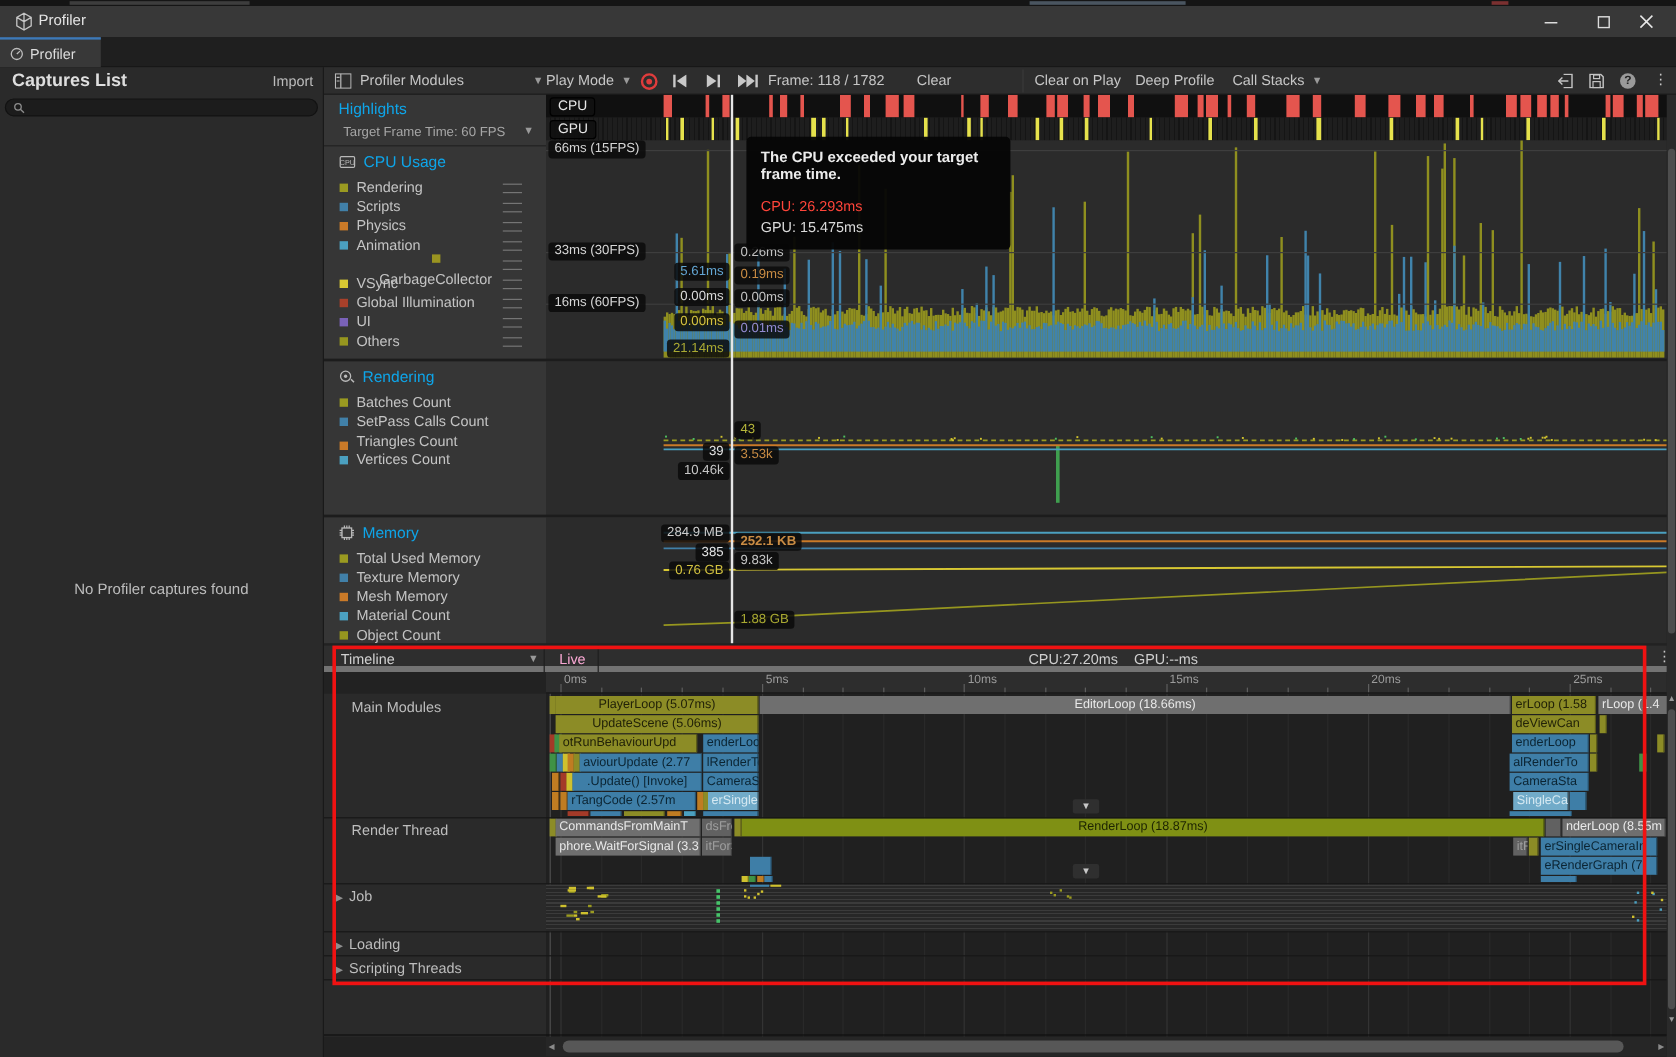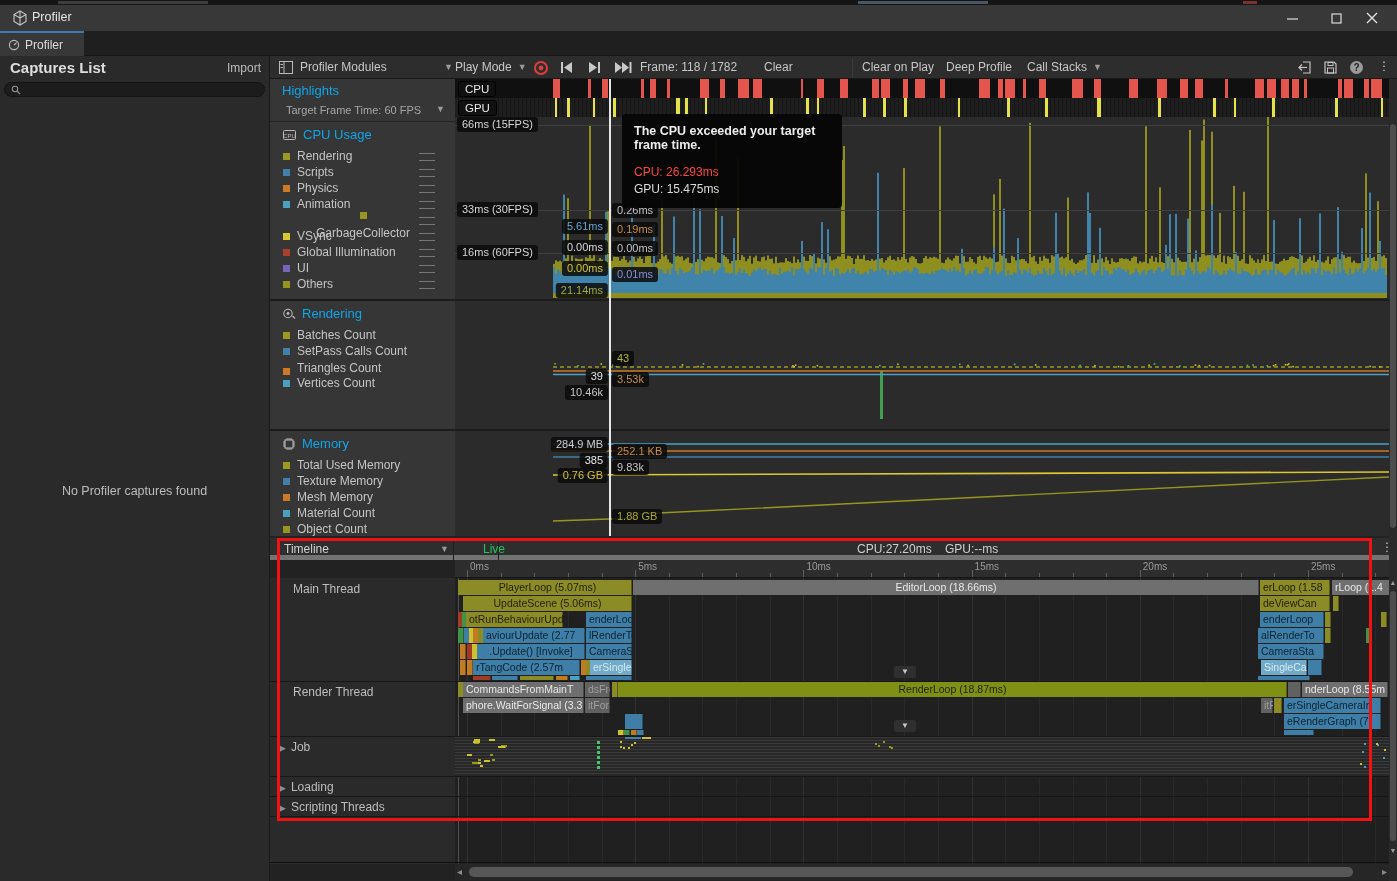--- a/index.html
+++ b/index.html
@@ -1267,21 +1267,21 @@
   <div class="tooltip">
     <div class="tt">The CPU exceeded your target frame time.</div>
     <div class="cpu">CPU: 26.293ms</div>
     <div class="gpu">GPU: 15.475ms</div>
   </div>
 
   <div class="tl-header">
     <span class="abs" style="left:14px;top:4px;">Timeline</span>
     <span class="abs" style="left:170px;top:6px;color:#9a9a9a;font-size:9px;">▼</span>
     <div class="abs" style="left:183px;top:0;width:1px;height:22px;background:#1e1e1e;"></div>
-    <span class="abs" style="left:213px;top:4px;color:#22c55e;">Live</span>
+    <span class="abs" style="left:196px;top:4px;color:#f9a8d4;">Live</span>
     <div class="abs" style="left:228px;top:0;width:1px;height:22px;background:#1e1e1e;"></div>
     <span class="abs" style="left:587px;top:4px;color:#cfcfcf;">CPU:27.20ms</span>
     <span class="abs" style="left:675px;top:4px;color:#cfcfcf;">GPU:--ms</span>
     <span class="abs" style="left:1111px;top:2px;color:#c8c8c8;">⋮</span>
   </div>
 
   <div class="ruler" id="ruler">
       <div style="position: absolute; left: 12px; bottom: 0px; width: 1px; height: 7px; background: rgb(94, 94, 94);"></div>
       <div style="position: absolute; left: 15px; top: 1px; font-size: 10px; color: rgb(155, 155, 155);">0ms</div>
       <div style="position: absolute; left: 45.64px; bottom: 0px; width: 1px; height: 4px; background: rgb(94, 94, 94);"></div>
@@ -1311,21 +1311,21 @@
       <div style="position: absolute; left: 718.44px; bottom: 0px; width: 1px; height: 4px; background: rgb(94, 94, 94);"></div>
       <div style="position: absolute; left: 752.08px; bottom: 0px; width: 1px; height: 4px; background: rgb(94, 94, 94);"></div>
       <div style="position: absolute; left: 785.72px; bottom: 0px; width: 1px; height: 4px; background: rgb(94, 94, 94);"></div>
       <div style="position: absolute; left: 819.36px; bottom: 0px; width: 1px; height: 4px; background: rgb(94, 94, 94);"></div>
       <div style="position: absolute; left: 853px; bottom: 0px; width: 1px; height: 7px; background: rgb(94, 94, 94);"></div>
       <div style="position: absolute; left: 856px; top: 1px; font-size: 10px; color: rgb(155, 155, 155);">25ms</div>
       <div style="position: absolute; left: 886.64px; bottom: 0px; width: 1px; height: 4px; background: rgb(94, 94, 94);"></div>
       <div style="position: absolute; left: 920.28px; bottom: 0px; width: 1px; height: 4px; background: rgb(94, 94, 94);"></div>
     </div>
   <div class="tl-labelcol" id="tl-labels">
-      <div class="thread-label" style="top: 4px; left: 9px;"><span style="margin-right: 14px;"></span><span>Main Thread</span></div>
+      <div class="thread-label" style="top: 4px; left: 9px;"><span style="margin-right: 14px;"></span><span>Main Modules</span></div>
       <div class="thread-label" style="top: 107px; left: 9px;"><span style="margin-right: 14px;"></span><span>Render Thread</span></div>
       <div class="thread-label" style="top: 162px; left: 9px;"><span class="tri">▶</span><span>Job</span></div>
       <div class="thread-label" style="top: 202px; left: 9px;"><span class="tri">▶</span><span>Loading</span></div>
       <div class="thread-label" style="top: 222px; left: 9px;"><span class="tri">▶</span><span>Scripting Threads</span></div>
     </div>
   <div class="lanes" id="lanes">
       <div style="position: absolute; left: 12px; top: 0px; width: 1px; height: 286px; background: rgba(255, 255, 255, 0.086);"></div>
       <div style="position: absolute; left: 45.64px; top: 0px; width: 1px; height: 286px; background: rgba(255, 255, 255, 0.043);"></div>
       <div style="position: absolute; left: 79.28px; top: 0px; width: 1px; height: 286px; background: rgba(255, 255, 255, 0.043);"></div>
       <div style="position: absolute; left: 112.92px; top: 0px; width: 1px; height: 286px; background: rgba(255, 255, 255, 0.043);"></div>
@@ -1360,21 +1360,21 @@
       <div class="blk" style="left: 458px; top: 580px; width: 4px; height: 15px; background: rgb(140, 140, 38); color: rgb(34, 34, 8); line-height: 15px; text-align: left;"></div>
       <div class="blk" style="left: 463px; top: 580px; width: 169px; height: 15px; background: rgb(140, 140, 38); color: rgb(34, 34, 8); line-height: 15px; text-align: center;">PlayerLoop (5.07ms)</div>
       <div class="blk" style="left: 633px; top: 580px; width: 626px; height: 15px; background: rgb(111, 111, 111); color: rgb(232, 232, 232); line-height: 15px; text-align: center;">EditorLoop (18.66ms)</div>
       <div class="blk" style="left: 1260px; top: 580px; width: 70px; height: 15px; background: rgb(140, 140, 38); color: rgb(34, 34, 8); line-height: 15px; text-align: left;">erLoop (1.58</div>
       <div class="blk" style="left: 1332px; top: 580px; width: 58px; height: 15px; background: rgb(111, 111, 111); color: rgb(232, 232, 232); line-height: 15px; text-align: left;">rLoop (1.4</div>
       <div class="blk" style="left: 463px; top: 596px; width: 169px; height: 15px; background: rgb(140, 140, 38); color: rgb(34, 34, 8); line-height: 15px; text-align: center;">UpdateScene (5.06ms)</div>
       <div class="blk" style="left: 1260px; top: 596px; width: 70px; height: 15px; background: rgb(140, 140, 38); color: rgb(34, 34, 8); line-height: 15px; text-align: left;">deViewCan</div>
       <div class="blk" style="left: 1333px; top: 596px; width: 5px; height: 15px; background: rgb(140, 140, 38); color: rgb(34, 34, 8); line-height: 15px; text-align: left;"></div>
       <div class="blk" style="left: 458px; top: 612px; width: 3px; height: 15px; background: rgb(163, 58, 40); color: rgb(0, 0, 0); line-height: 15px; text-align: left;"></div>
       <div class="blk" style="left: 462px; top: 612px; width: 3px; height: 15px; background: rgb(63, 146, 70); color: rgb(0, 0, 0); line-height: 15px; text-align: left;"></div>
-      <div class="blk" style="left: 466px; top: 612px; width: 97px; height: 15px; background: rgb(140, 140, 38); color: rgb(34, 34, 8); line-height: 15px; text-align: left;">otRunBehaviourUpd</div>
+      <div class="blk" style="left: 466px; top: 612px; width: 115px; height: 15px; background: rgb(140, 140, 38); color: rgb(34, 34, 8); line-height: 15px; text-align: left;">otRunBehaviourUpd</div>
       <div class="blk" style="left: 586px; top: 612px; width: 46px; height: 15px; background: rgb(62, 126, 167); color: rgb(11, 36, 50); line-height: 15px; text-align: left;">enderLoop</div>
       <div class="blk" style="left: 1260px; top: 612px; width: 64px; height: 15px; background: rgb(62, 126, 167); color: rgb(11, 36, 50); line-height: 15px; text-align: left;">enderLoop</div>
       <div class="blk" style="left: 1325px; top: 612px; width: 5px; height: 15px; background: rgb(140, 140, 38); color: rgb(34, 34, 8); line-height: 15px; text-align: left;"></div>
       <div class="blk" style="left: 1381px; top: 612px; width: 5px; height: 15px; background: rgb(140, 140, 38); color: rgb(34, 34, 8); line-height: 15px; text-align: left;"></div>
       <div class="blk" style="left: 458px; top: 628px; width: 3px; height: 15px; background: rgb(63, 146, 70); color: rgb(0, 0, 0); line-height: 15px; text-align: left;"></div>
       <div class="blk" style="left: 464px; top: 628px; width: 4px; height: 15px; background: rgb(62, 126, 167); color: rgb(11, 36, 50); line-height: 15px; text-align: left;"></div>
       <div class="blk" style="left: 469px; top: 628px; width: 3px; height: 15px; background: rgb(207, 193, 46); color: rgb(0, 0, 0); line-height: 15px; text-align: left;"></div>
       <div class="blk" style="left: 473px; top: 628px; width: 4px; height: 15px; background: rgb(191, 124, 34); color: rgb(0, 0, 0); line-height: 15px; text-align: left;"></div>
       <div class="blk" style="left: 478px; top: 628px; width: 4px; height: 15px; background: rgb(140, 140, 38); color: rgb(34, 34, 8); line-height: 15px; text-align: left;"></div>
       <div class="blk" style="left: 483px; top: 628px; width: 102px; height: 15px; background: rgb(62, 126, 167); color: rgb(11, 36, 50); line-height: 15px; text-align: left;">aviourUpdate (2.77</div>
@@ -1459,21 +1459,21 @@
     <div class="pill" style="left: 612px; top: 222px; color: rgb(201, 140, 68);">0.19ms</div>
     <div class="pill" style="left: 612px; top: 241px; color: rgb(194, 194, 194);">0.00ms</div>
     <div class="pill" style="left: 612px; top: 267px; color: rgb(147, 138, 208);">0.01ms</div>
     <div class="pill" style="left: 608px; top: 369px; color: rgb(226, 226, 226); transform: translateX(-100%);">39</div>
     <div class="pill" style="left: 608px; top: 385px; color: rgb(198, 198, 198); transform: translateX(-100%);">10.46k</div>
     <div class="pill" style="left: 612px; top: 351px; color: rgb(181, 181, 58);">43</div>
     <div class="pill" style="left: 612px; top: 372px; color: rgb(201, 140, 68);">3.53k</div>
     <div class="pill" style="left: 608px; top: 437px; color: rgb(205, 205, 205); transform: translateX(-100%);">284.9 MB</div>
     <div class="pill" style="left: 608px; top: 453px; color: rgb(230, 230, 230); transform: translateX(-100%);">385</div>
     <div class="pill" style="left: 608px; top: 468px; color: rgb(210, 193, 64); transform: translateX(-100%);">0.76 GB</div>
-    <div class="pill" style="left: 612px; top: 444px; color: rgb(201, 140, 68);">252.1 KB</div>
+    <div class="pill" style="left: 612px; top: 444px; color: rgb(201, 140, 68); font-weight: bold;">252.1 KB</div>
     <div class="pill" style="left: 612px; top: 460px; color: rgb(198, 198, 198);">9.83k</div>
     <div class="pill" style="left: 612px; top: 509px; color: rgb(169, 169, 50);">1.88 GB</div>
     <div class="abs" style="left: 491.971px; top: 759.091px; width: 3.09882px; height: 2px; background: rgb(154, 154, 33);"></div>
     <div class="abs" style="left: 466.576px; top: 754.396px; width: 5.60051px; height: 2px; background: rgb(207, 193, 46);"></div>
     <div class="abs" style="left: 501.036px; top: 744.965px; width: 5.89932px; height: 2px; background: rgb(154, 154, 33);"></div>
     <div class="abs" style="left: 490.744px; top: 739.359px; width: 4.32701px; height: 2px; background: rgb(207, 193, 46);"></div>
     <div class="abs" style="left: 500.655px; top: 746.491px; width: 5.77649px; height: 2px; background: rgb(154, 154, 33);"></div>
     <div class="abs" style="left: 473.65px; top: 739.494px; width: 5.96754px; height: 2px; background: rgb(207, 193, 46);"></div>
     <div class="abs" style="left: 474.45px; top: 742.205px; width: 4.35039px; height: 2px; background: rgb(154, 154, 33);"></div>
     <div class="abs" style="left: 473.31px; top: 741.105px; width: 6.24297px; height: 2px; background: rgb(207, 193, 46);"></div>

